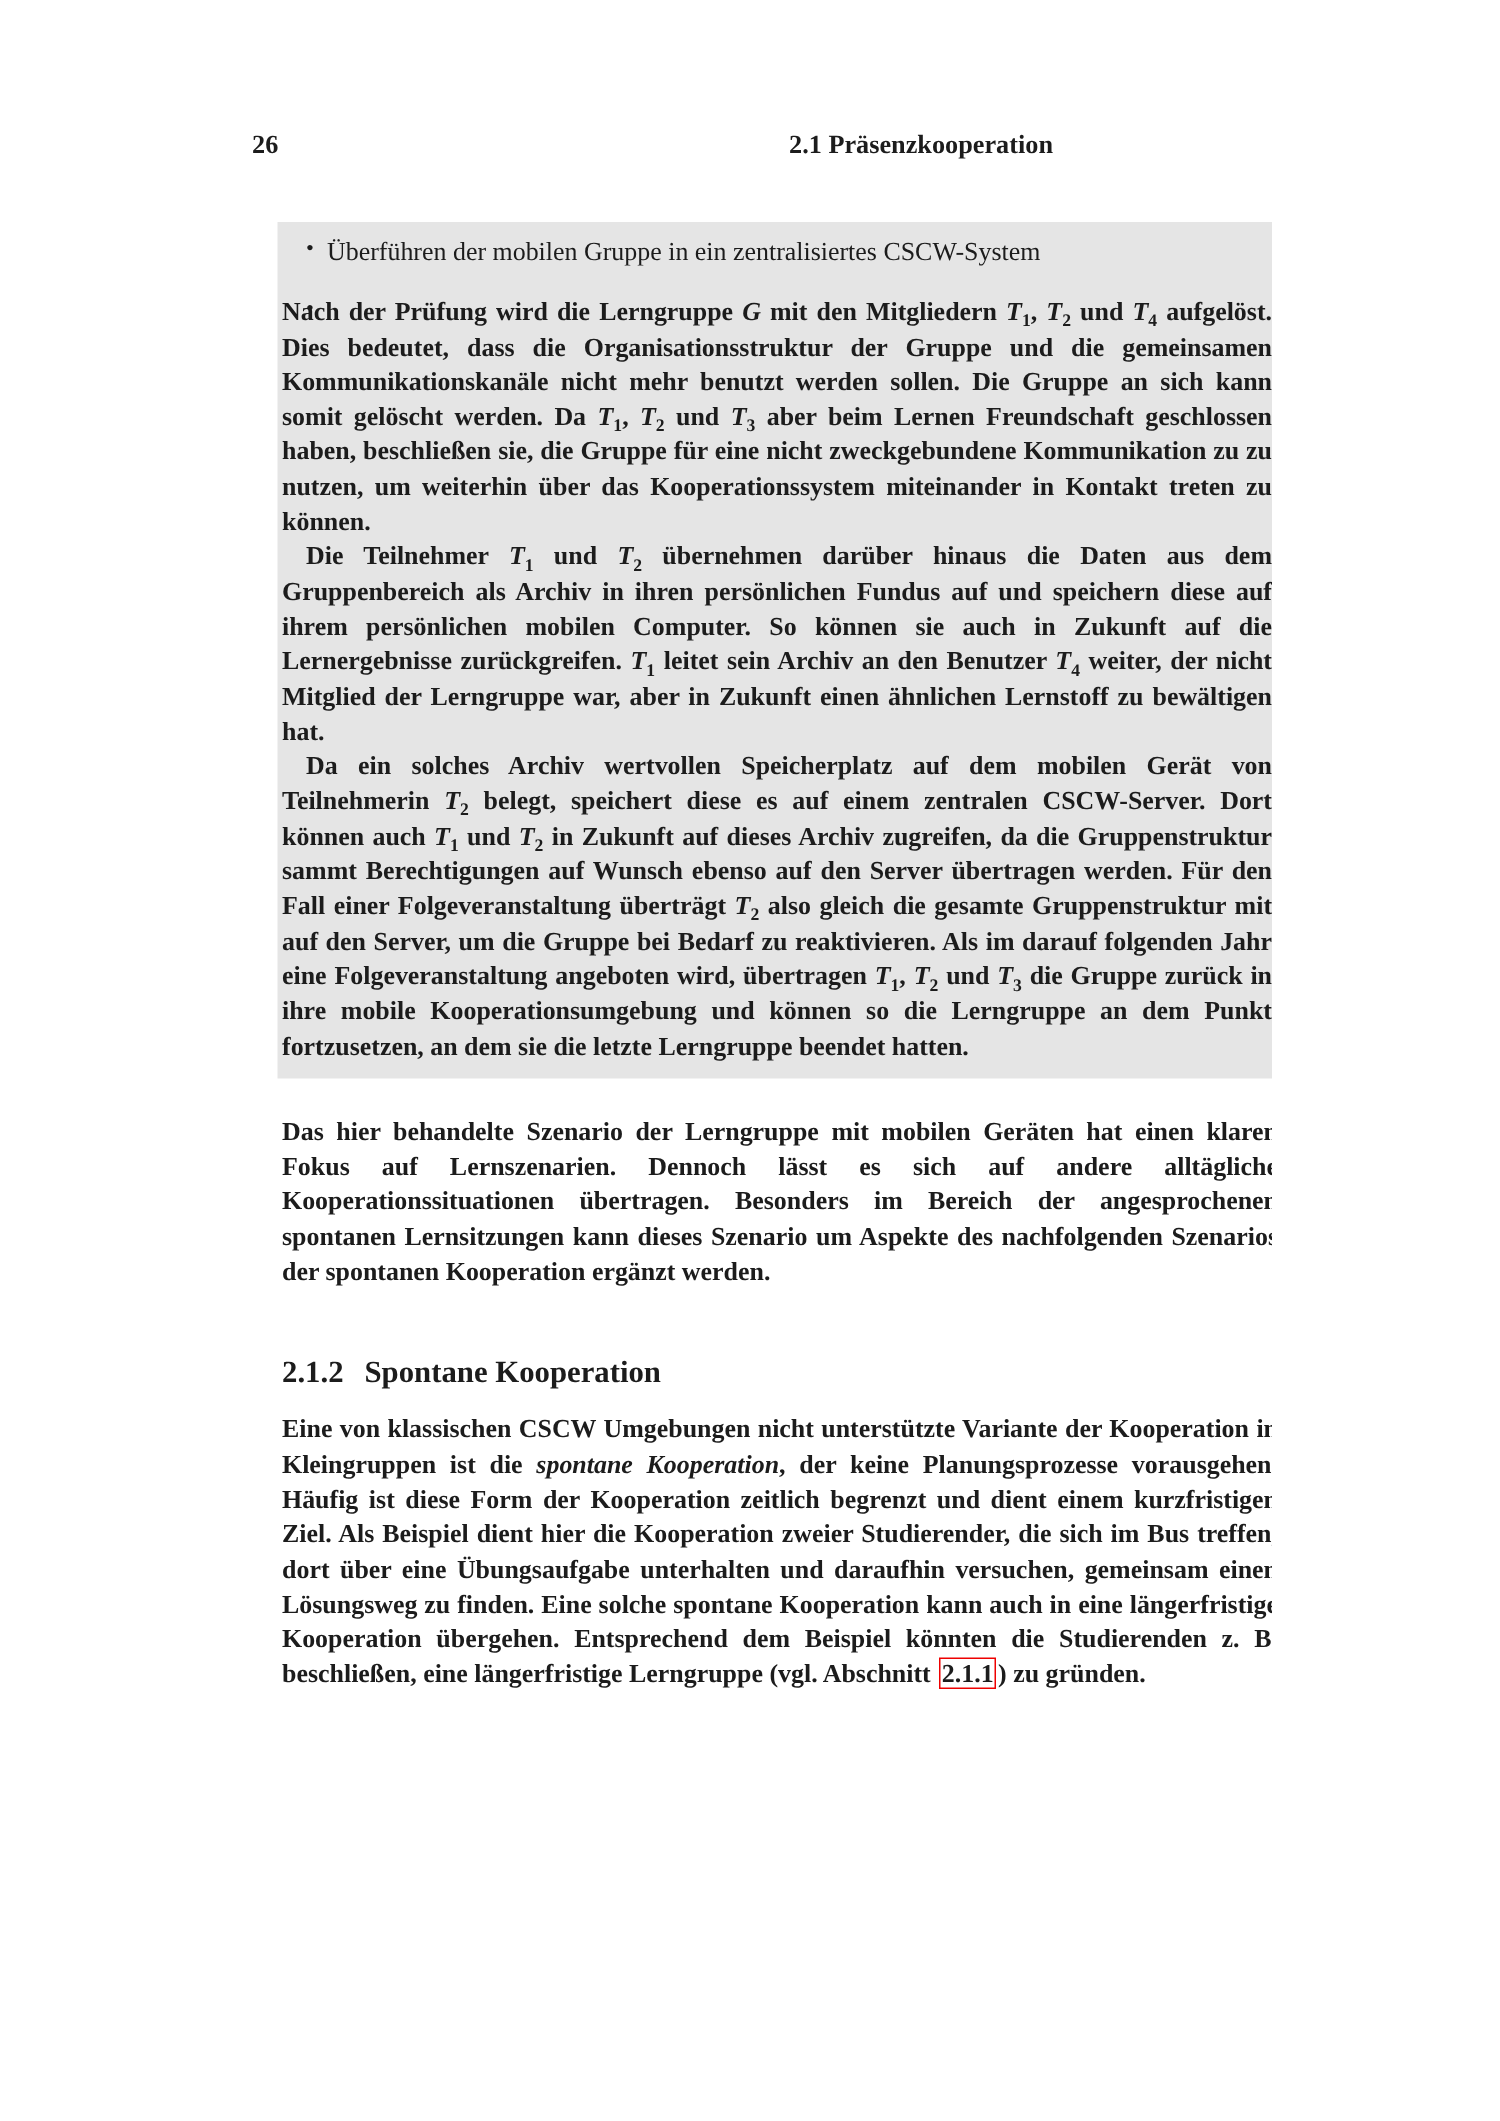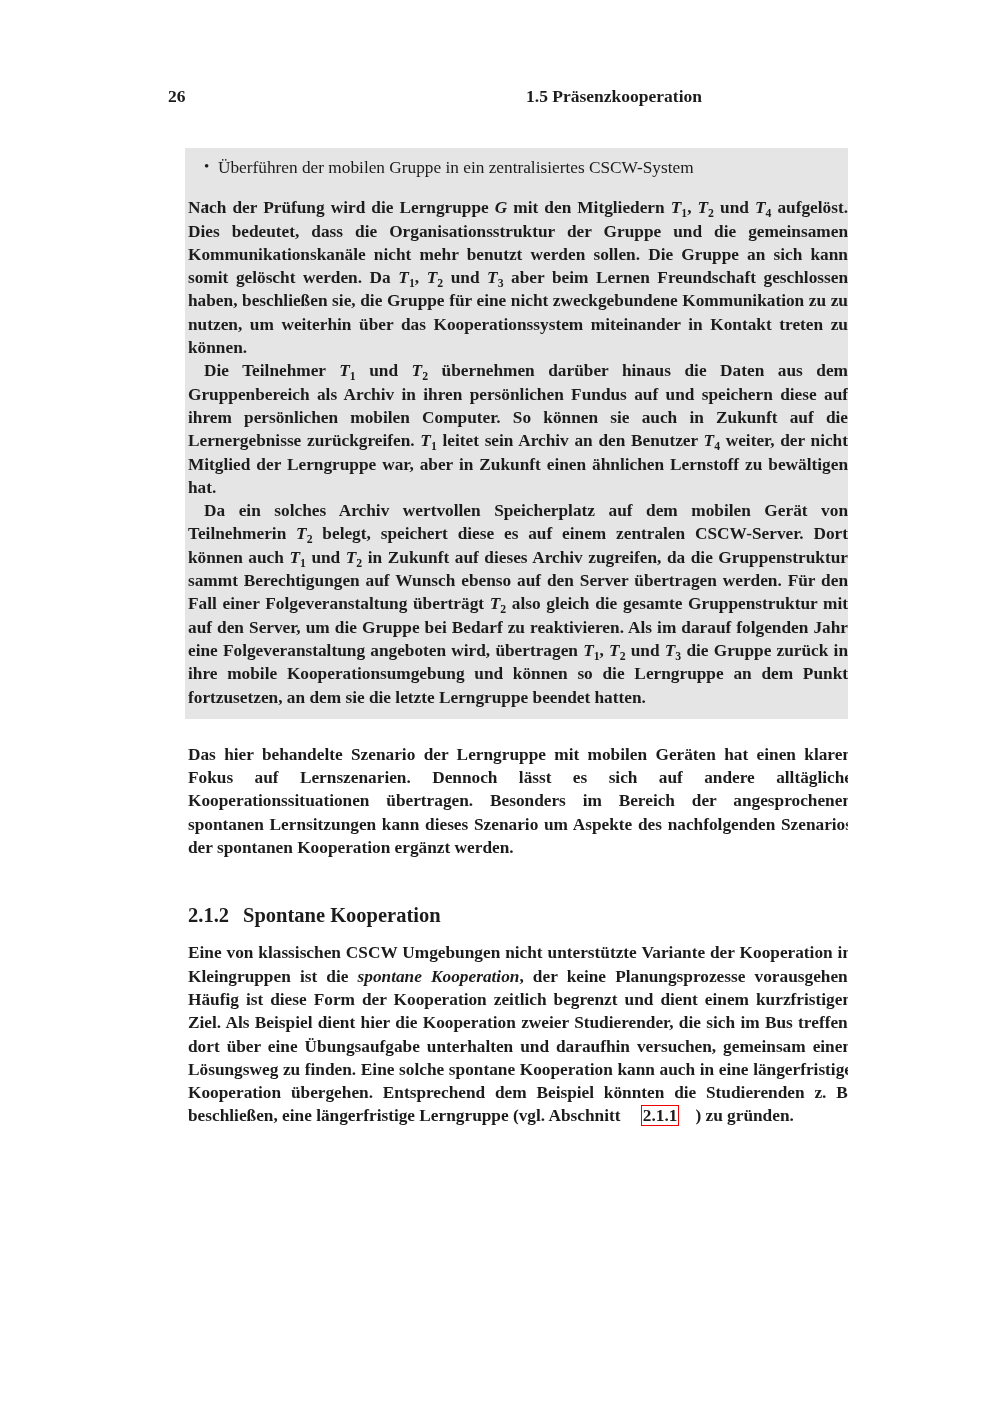--- a/index.html
+++ b/index.html
@@ -66,21 +66,21 @@
   .shaded p, .content p{margin:0;font-weight:bold;}
   p.indent{text-indent:16px;}
   p.after-block{margin-top:24px;}
   
   .mi{font-style:italic;}
   .em{font-style:italic;}
   sub{font-size:68%;line-height:0;}
   .ref-box{
     border:1px solid var(--link-border);
     padding:0 1px;
-    margin:0 16px;
+    margin:0 1px;
     cursor:pointer;
   }
   
   .section-heading{
     margin:44px 0 13px 0;
     font-weight:bold;
     font-size:20.5px;
     line-height:25px;
     text-align:left;
   }
@@ -96,21 +96,21 @@
     font-size:17px;
   }
 </style>
 </head>
 <body>
 
 <div class="page">
 
   <div class="header">
     <span>26</span>
-    <span>1.5 Präsenzkooperation</span>
+    <span>2.1 Präsenzkooperation</span>
   </div>
 
   <div class="content">
 
     <div class="shaded">
       <ul class="bullets">
         <li>
           <span class="bullet-dot">•</span>
           <span>Überführen der mobilen Gruppe in ein zentralisiertes CSCW-System</span>
         </li>

